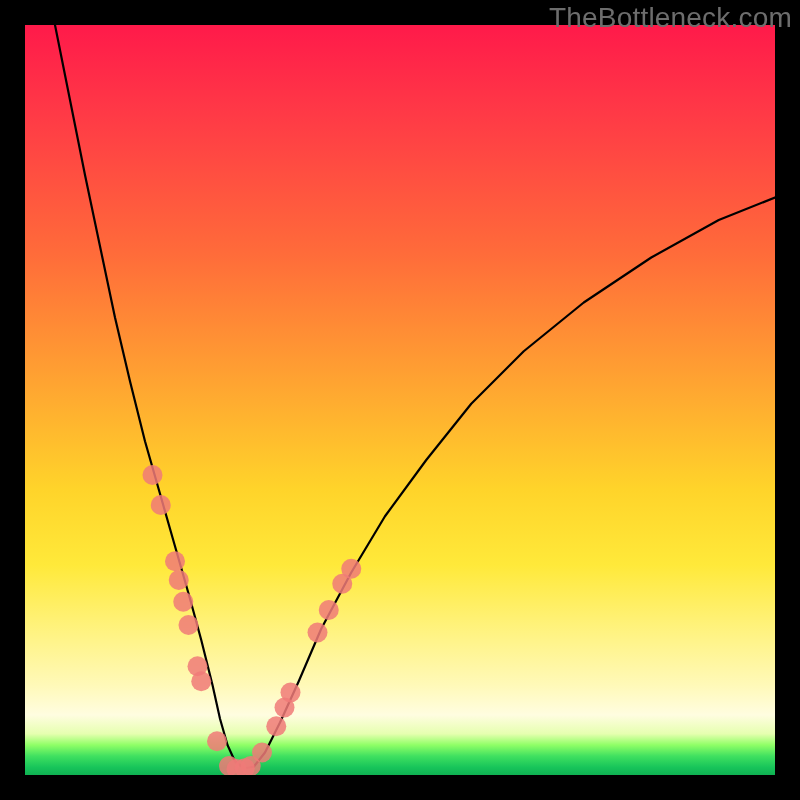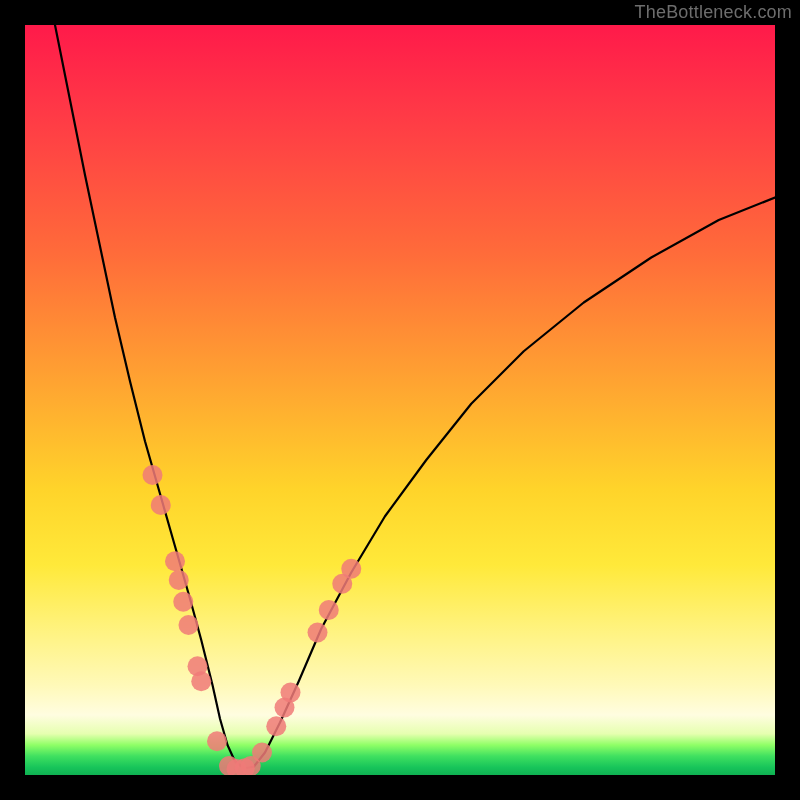--- a/index.html
+++ b/index.html
@@ -45,21 +45,21 @@
   #curve-svg {
     position: absolute;
     left: 0;
     top: 0;
   }
   #watermark {
     position: absolute;
     top: 2px;
     right: 8px;
     color: #6d6d6d;
-    font-size: 18px;
+    font-size: 28px;
     letter-spacing: 0.2px;
     font-weight: 500;
   }
   .dot {
     fill: #f07a78;
     fill-opacity: 0.85;
   }
 </style>
 </head>
 <body>

